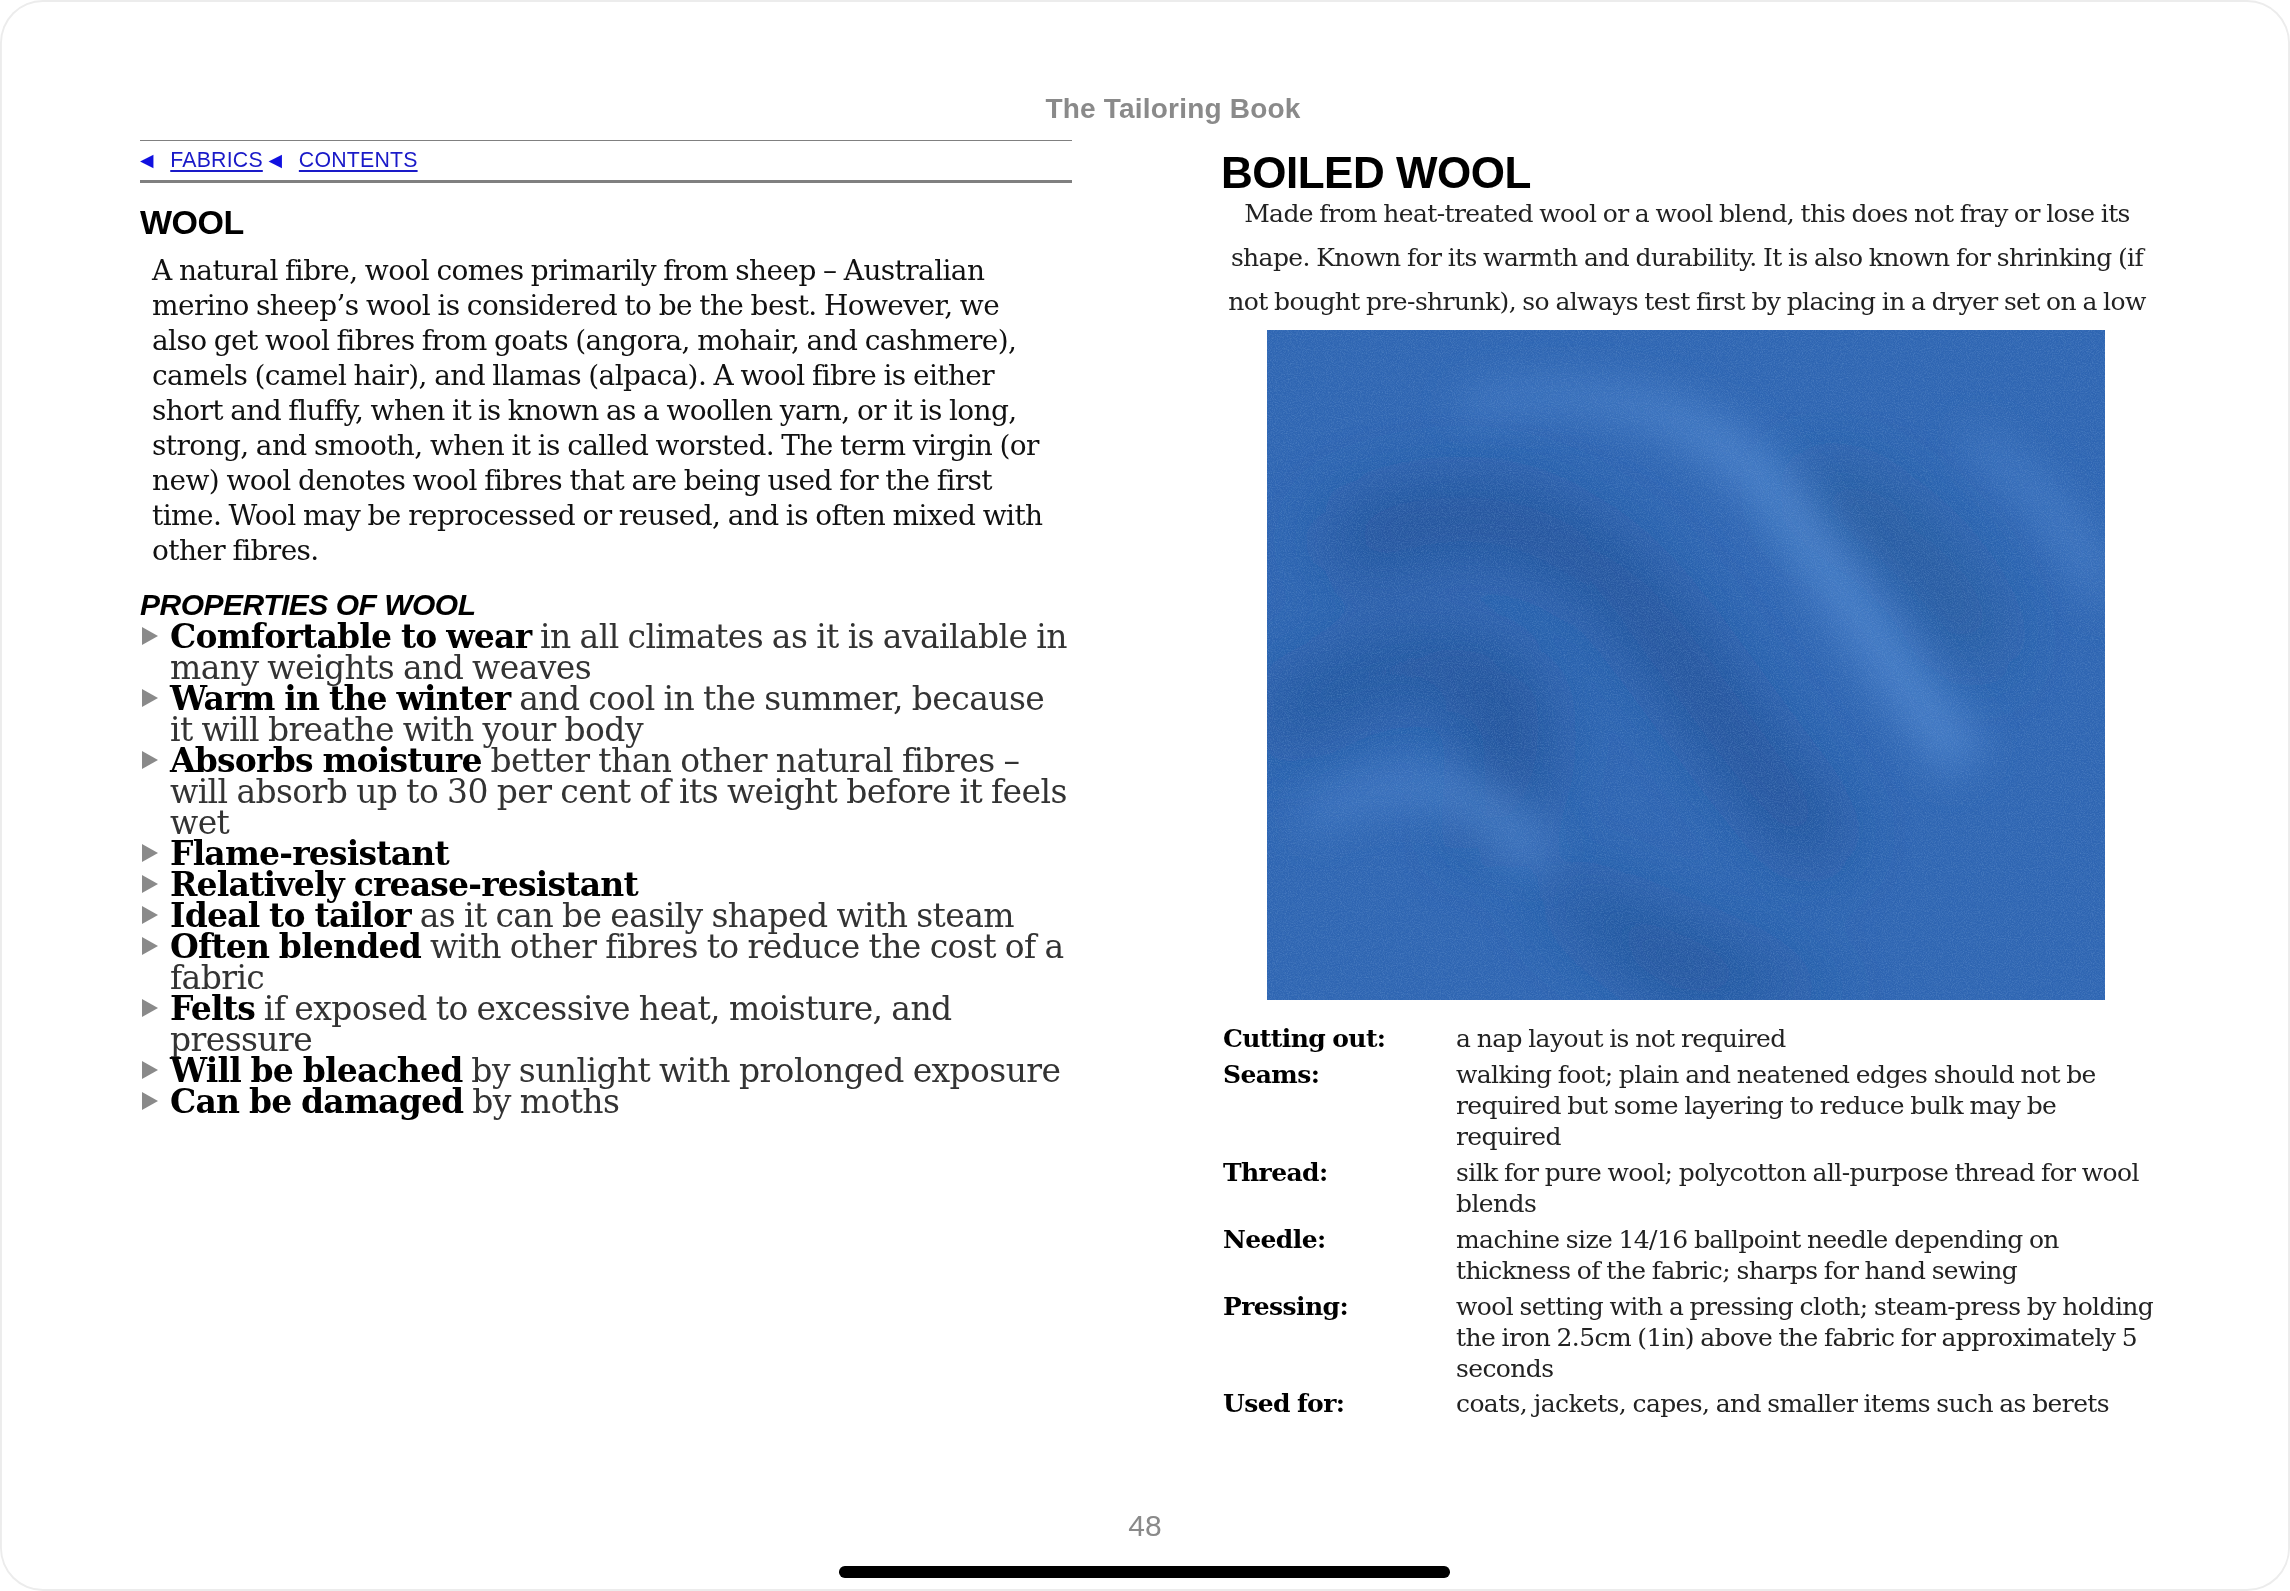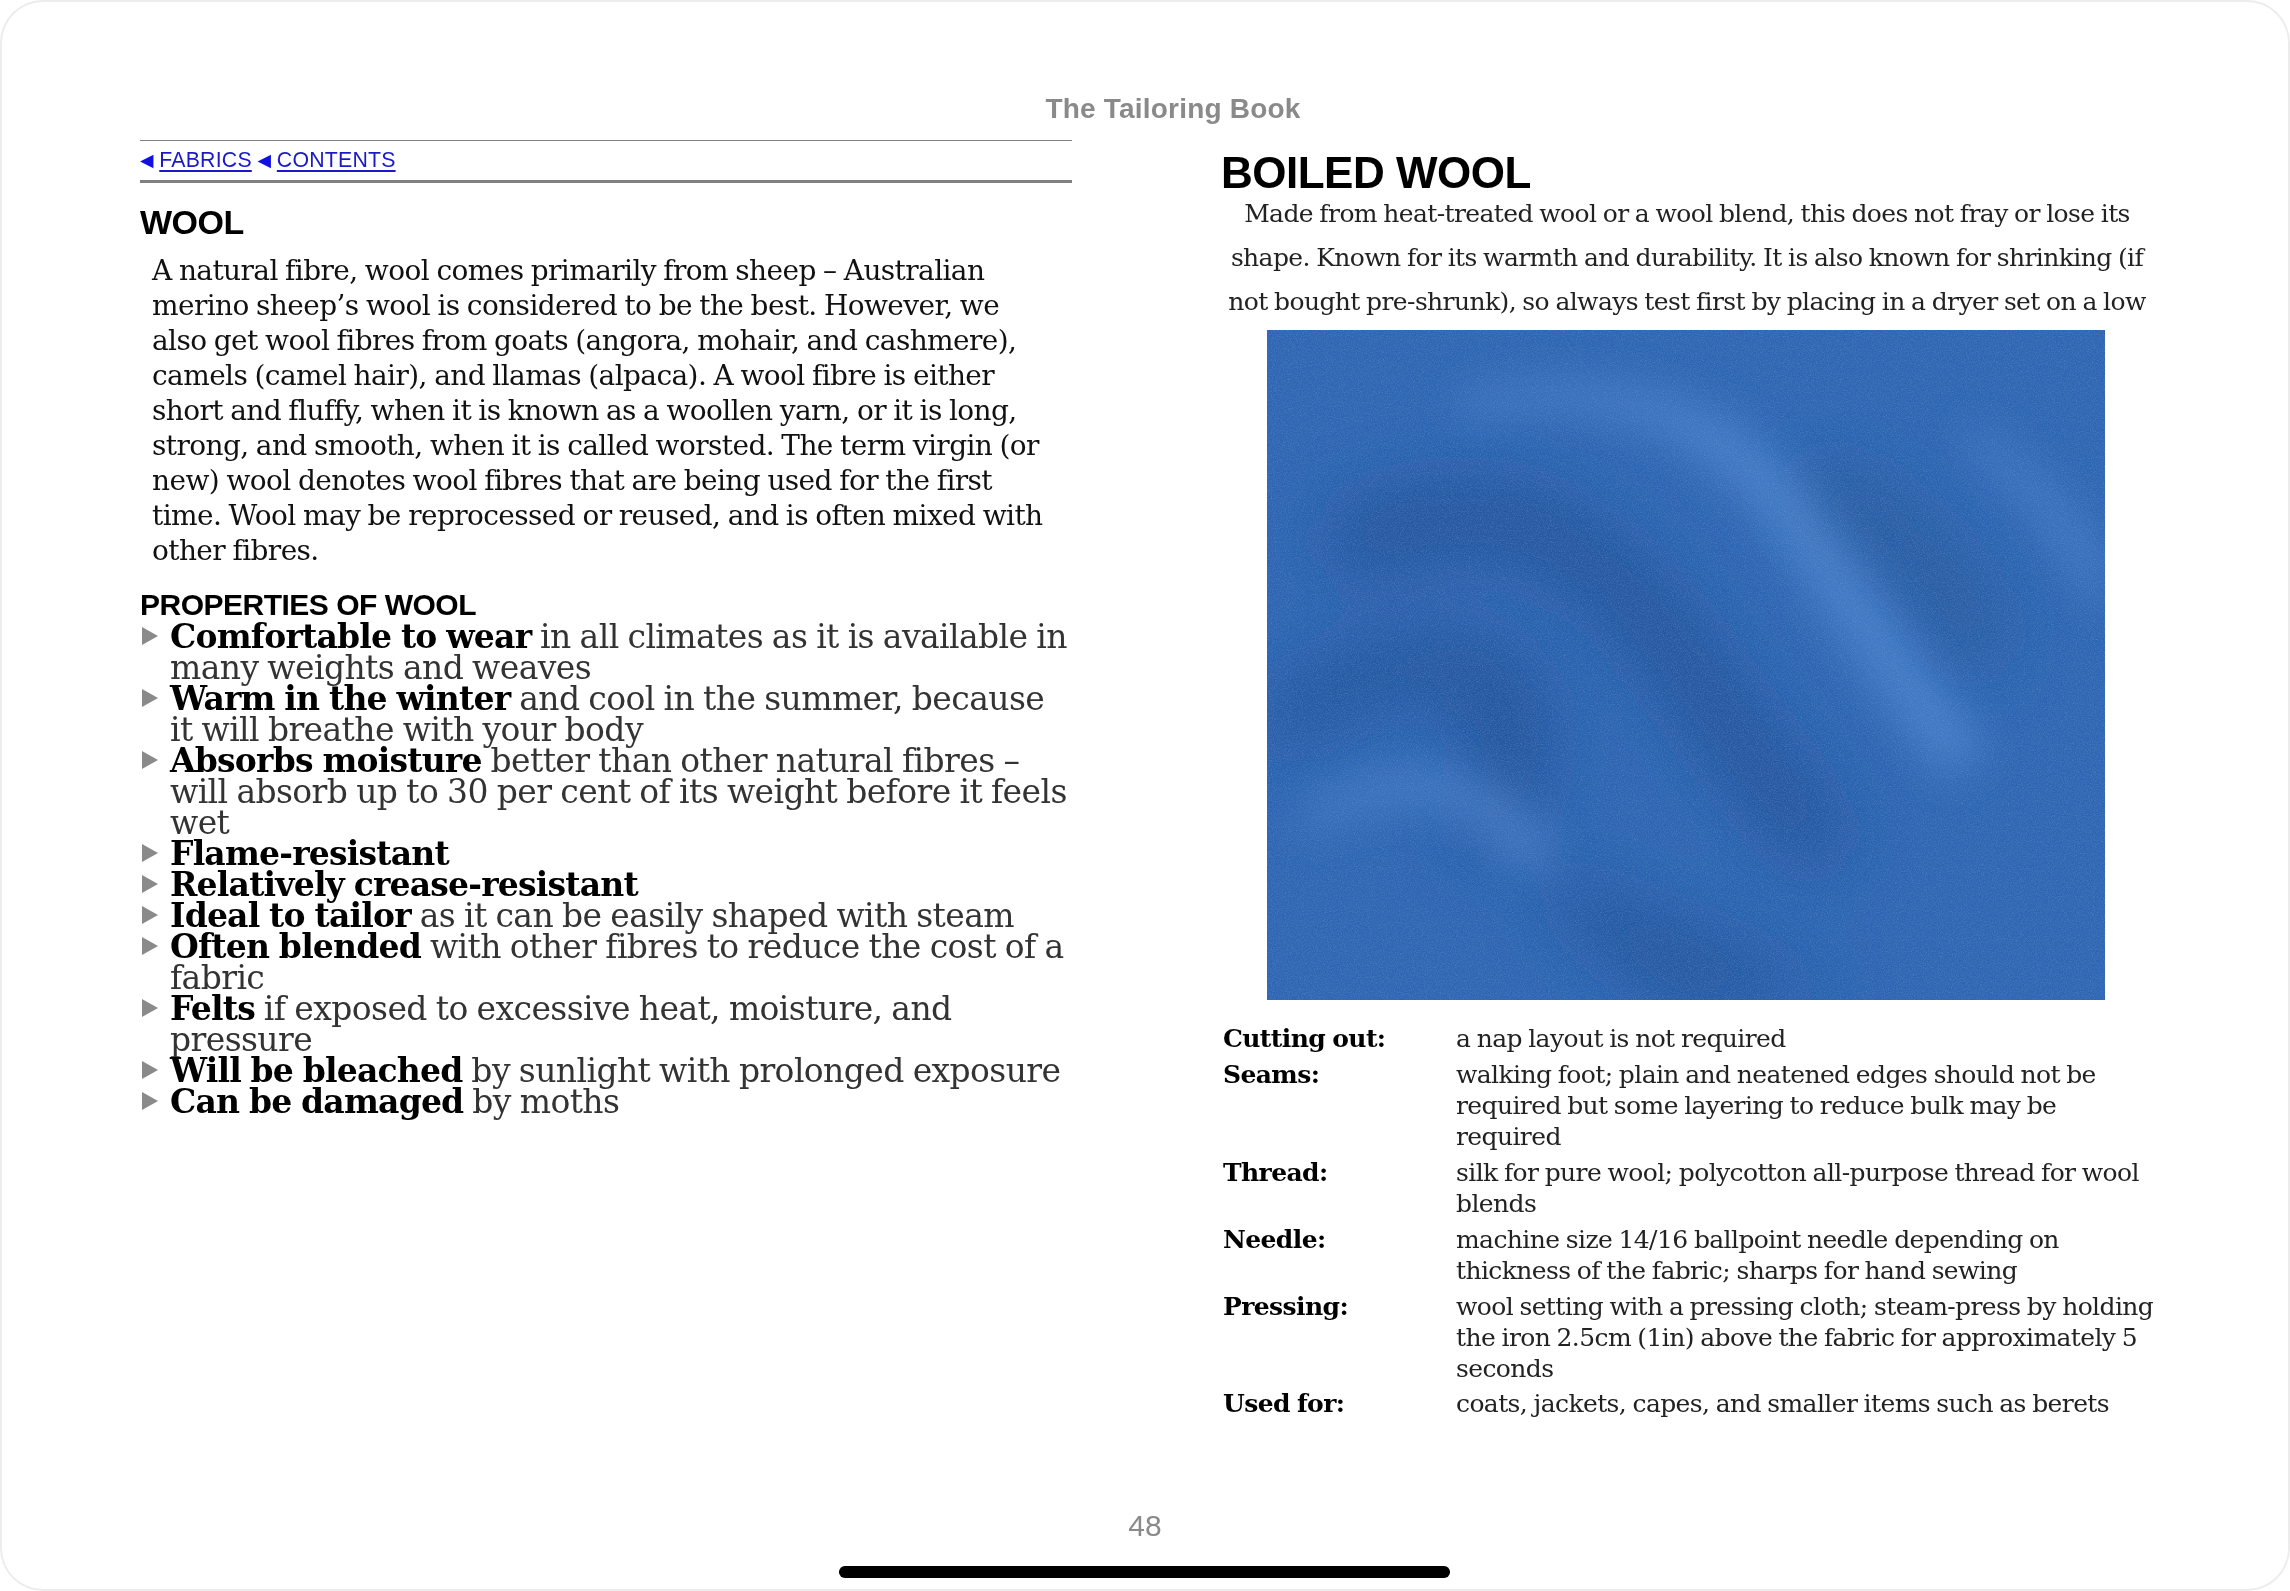--- a/index.html
+++ b/index.html
@@ -64,20 +64,21 @@
     }
     .nav-arrow {
       color: #1010e0;
       font-size: 17.5px;
       line-height: 1;
     }
     .nav-link-text {
       text-decoration: underline;
       text-underline-offset: 2.9px;
       letter-spacing: 0.2px;
+      margin-left: 11px;
     }
     .section-heading {
       font-family: "Liberation Sans", "DejaVu Sans", sans-serif;
       font-weight: bold;
       color: #000;
       margin: 0;
       letter-spacing: -0.5px;
     }
     .h-wool {
       font-size: 34px;
@@ -90,20 +91,21 @@
       line-height: 35px;
       margin: 12px;
       letter-spacing: -0.6px;
       word-spacing: -1px;
       color: #111;
     }
     .h-props {
       font-size: 30px;
       line-height: 33px;
       margin-top: 19.4px;
+      font-style: italic;
     }
     .props-list {
       list-style: none;
       padding: 0;
       margin: 0;
     }
     .prop-item {
       position: relative;
       padding-left: 30px;
       font-size: 33px;

